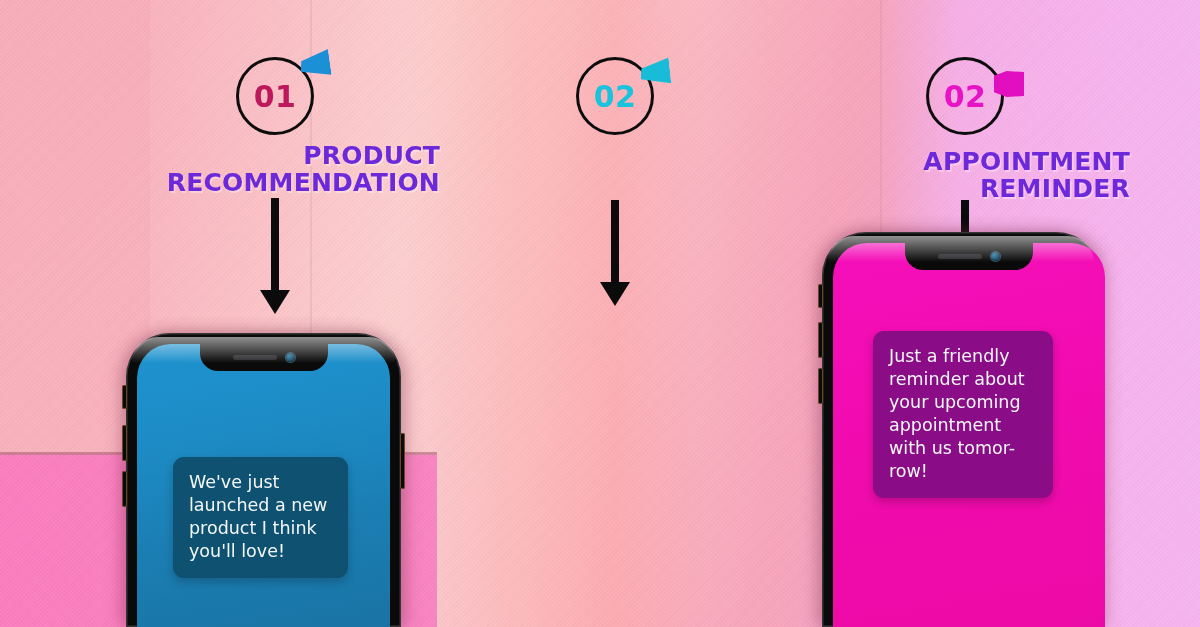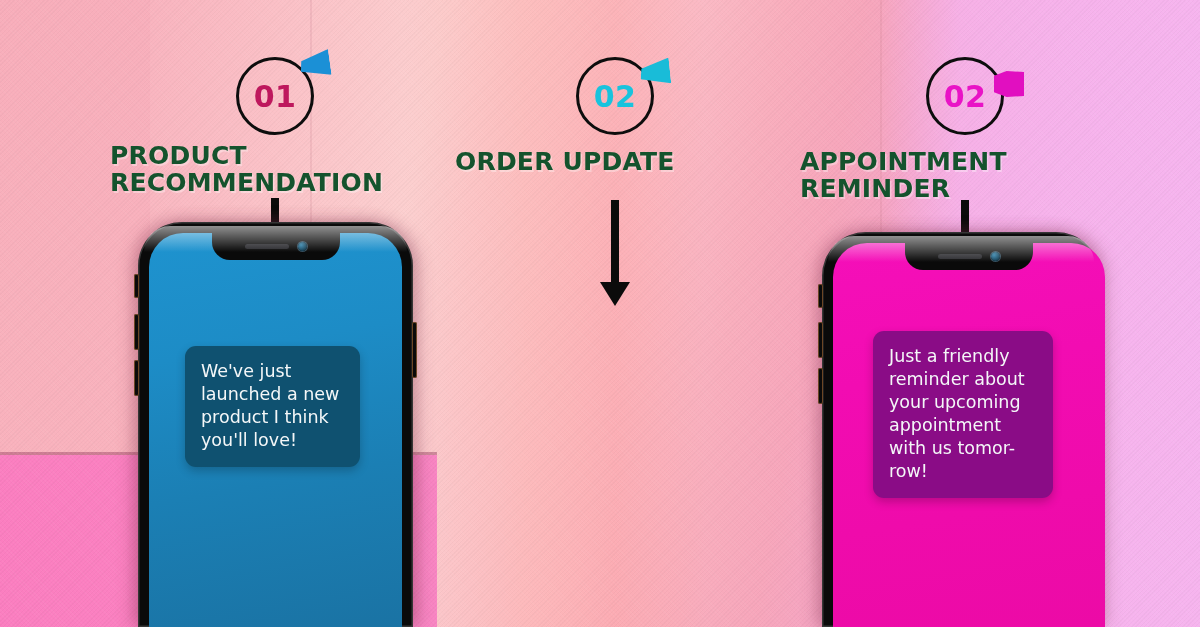--- a/index.html
+++ b/index.html
@@ -88,24 +88,24 @@
     position:absolute;right:-14px;top:-4px;width:30px;height:26px;
     clip-path:polygon(6% 32%, 100% 0%, 100% 100%, 0% 72%);
   }
   #col1 .badge-accent{right:-16px;top:-6px;transform:rotate(-8deg);}
   #col2 .badge-accent{right:-16px;top:2px;transform:rotate(-6deg);}
   #col3 .badge-accent{right:-20px;top:14px;transform:rotate(0deg);
      clip-path:polygon(0% 18%, 42% 0%, 100% 4%, 100% 96%, 42% 100%, 0% 82%);}
 
   
   .title{
-    position:absolute;left:0;width:100%;text-align:left;
+    position:absolute;left:0;width:100%;text-align:right;
     font-family:"DejaVu Sans", sans-serif;
     font-weight:bold;font-size:25px;line-height:27px;
-    color:#14532d;letter-spacing:.2px;
+    color:#6d28d9;letter-spacing:.2px;
     text-shadow:1.5px 1.5px 0 rgba(255,255,255,.35);
   }
   #col1 .title{top:142px;}
   #col2 .title{top:148px;}
   #col3 .title{top:148px;}
 
   
   .arrow{position:absolute;width:100%;display:flex;justify-content:center;}
   .arrow-inner{position:relative;}
   .arrow-shaft{width:8px;background:#0b0b0b;margin:0 auto;}
@@ -122,21 +122,21 @@
   .phone{
     position:absolute;bottom:0;
     border-radius:44px 44px 0 0;
     background:#0a0a0a;
     padding:11px 11px 0 11px;
     box-sizing:border-box;
     box-shadow:0 0 0 1.5px rgba(255,255,255,.18) inset,
                -6px 0 16px rgba(120,40,70,.30),
                 6px 0 16px rgba(120,40,70,.30);
   }
-  #phone1{left:28px;width:275px;height:405px;margin-top:32px;}
+  #phone1{left:16px;width:275px;height:294px;margin-top:32px;}
   #phone2{left:33px;width:258px;height:392px;}
   #phone3{left:22px;width:278px;height:395px;}
 
   .phone-hl{
     position:absolute;left:6px;right:6px;top:4px;height:26px;
     border-radius:40px 40px 0 0;
     background:linear-gradient(180deg,rgba(255,255,255,.55),rgba(255,255,255,0));
     pointer-events:none;
   }
   .screen{
@@ -230,22 +230,20 @@
   <div class="col" id="col2">
 
     <div class="badge-wrap">
       <div class="badge">
         <div class="badge-ring"></div>
         <div class="badge-accent" style="background:#19bcd8"></div>
         <div class="badge-num" style="color:#18c3dd">02</div>
       </div>
     </div>
 
-    <div class="title">ORDER
-UPDATE</div>
 
     <div class="arrow">
       <div class="arrow-inner">
         <div class="arrow-shaft"></div>
         <div class="arrow-head"></div>
       </div>
     </div>
 
   </div>
 

